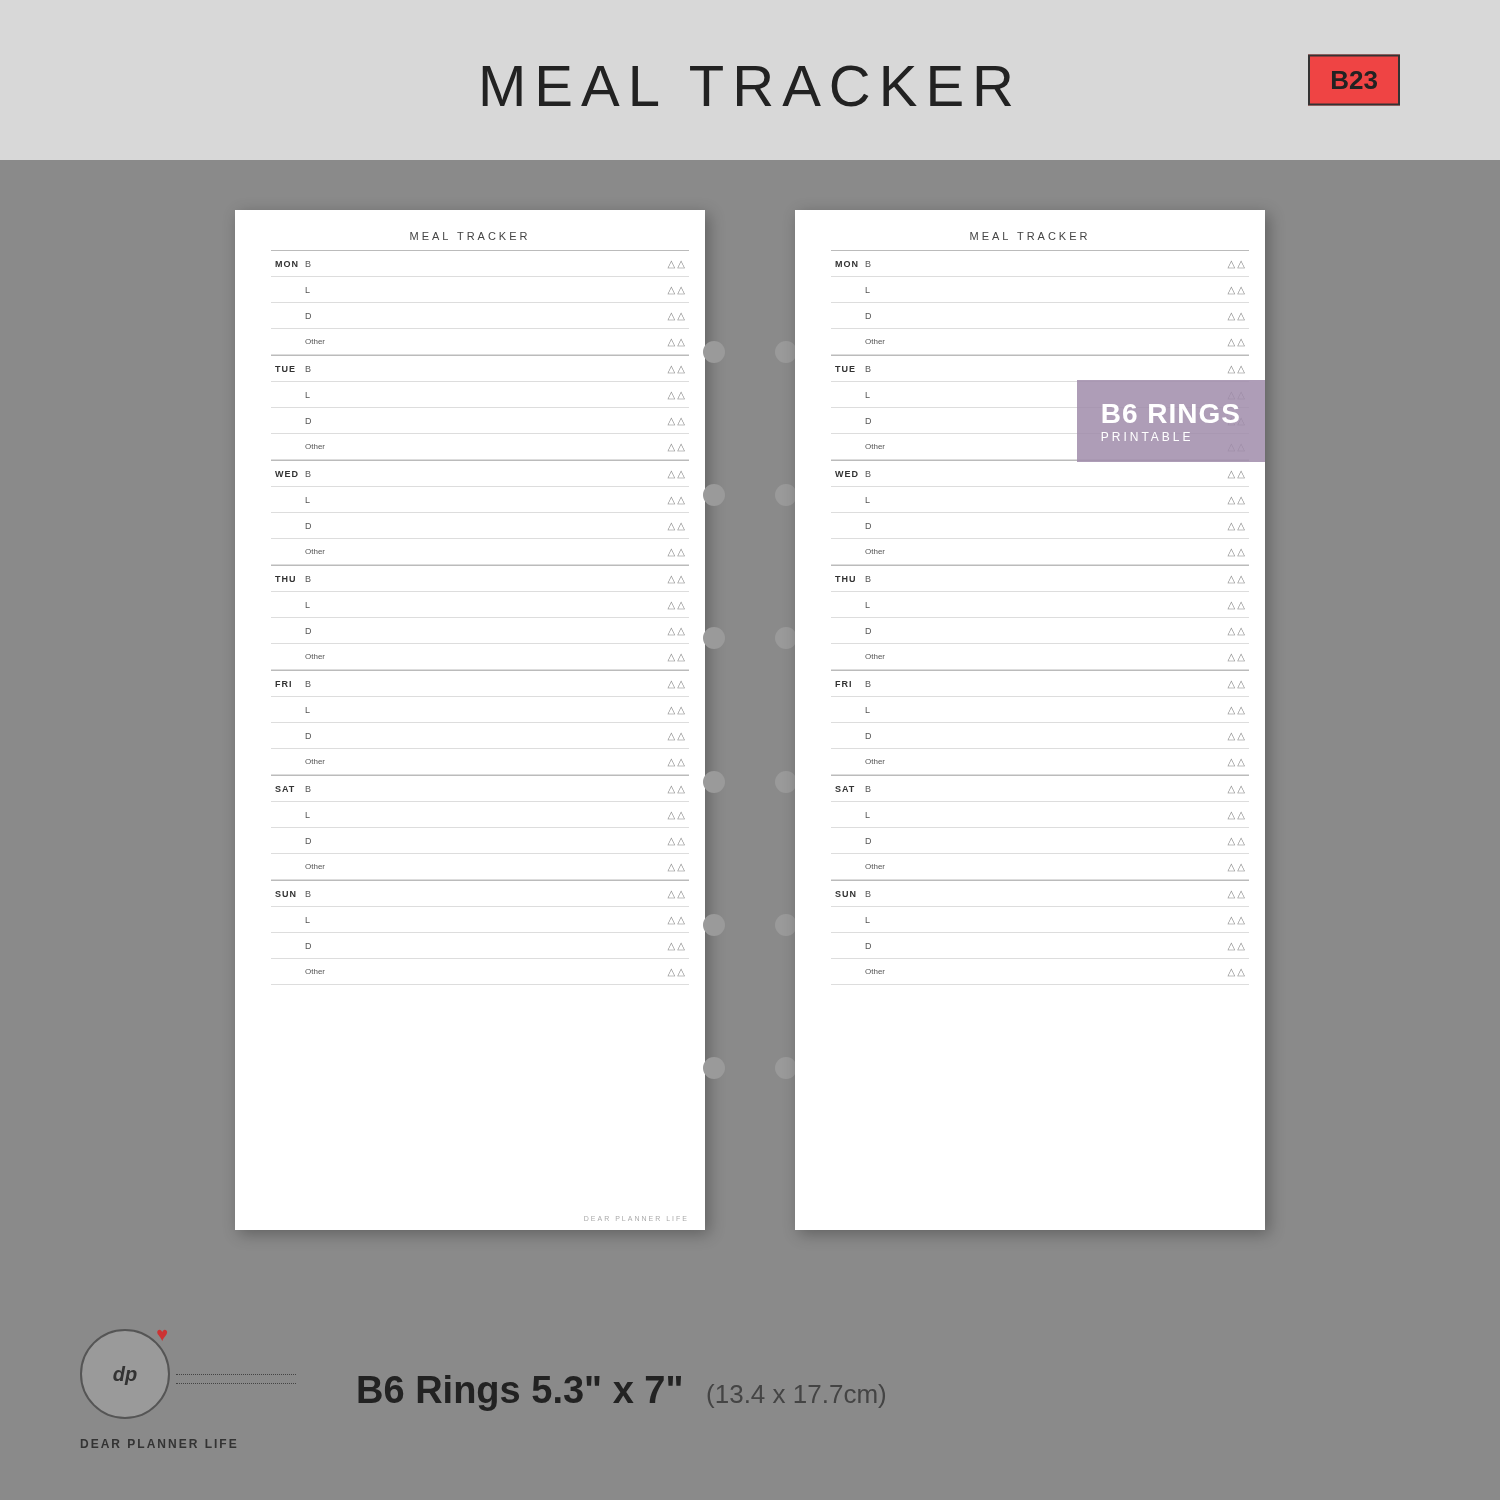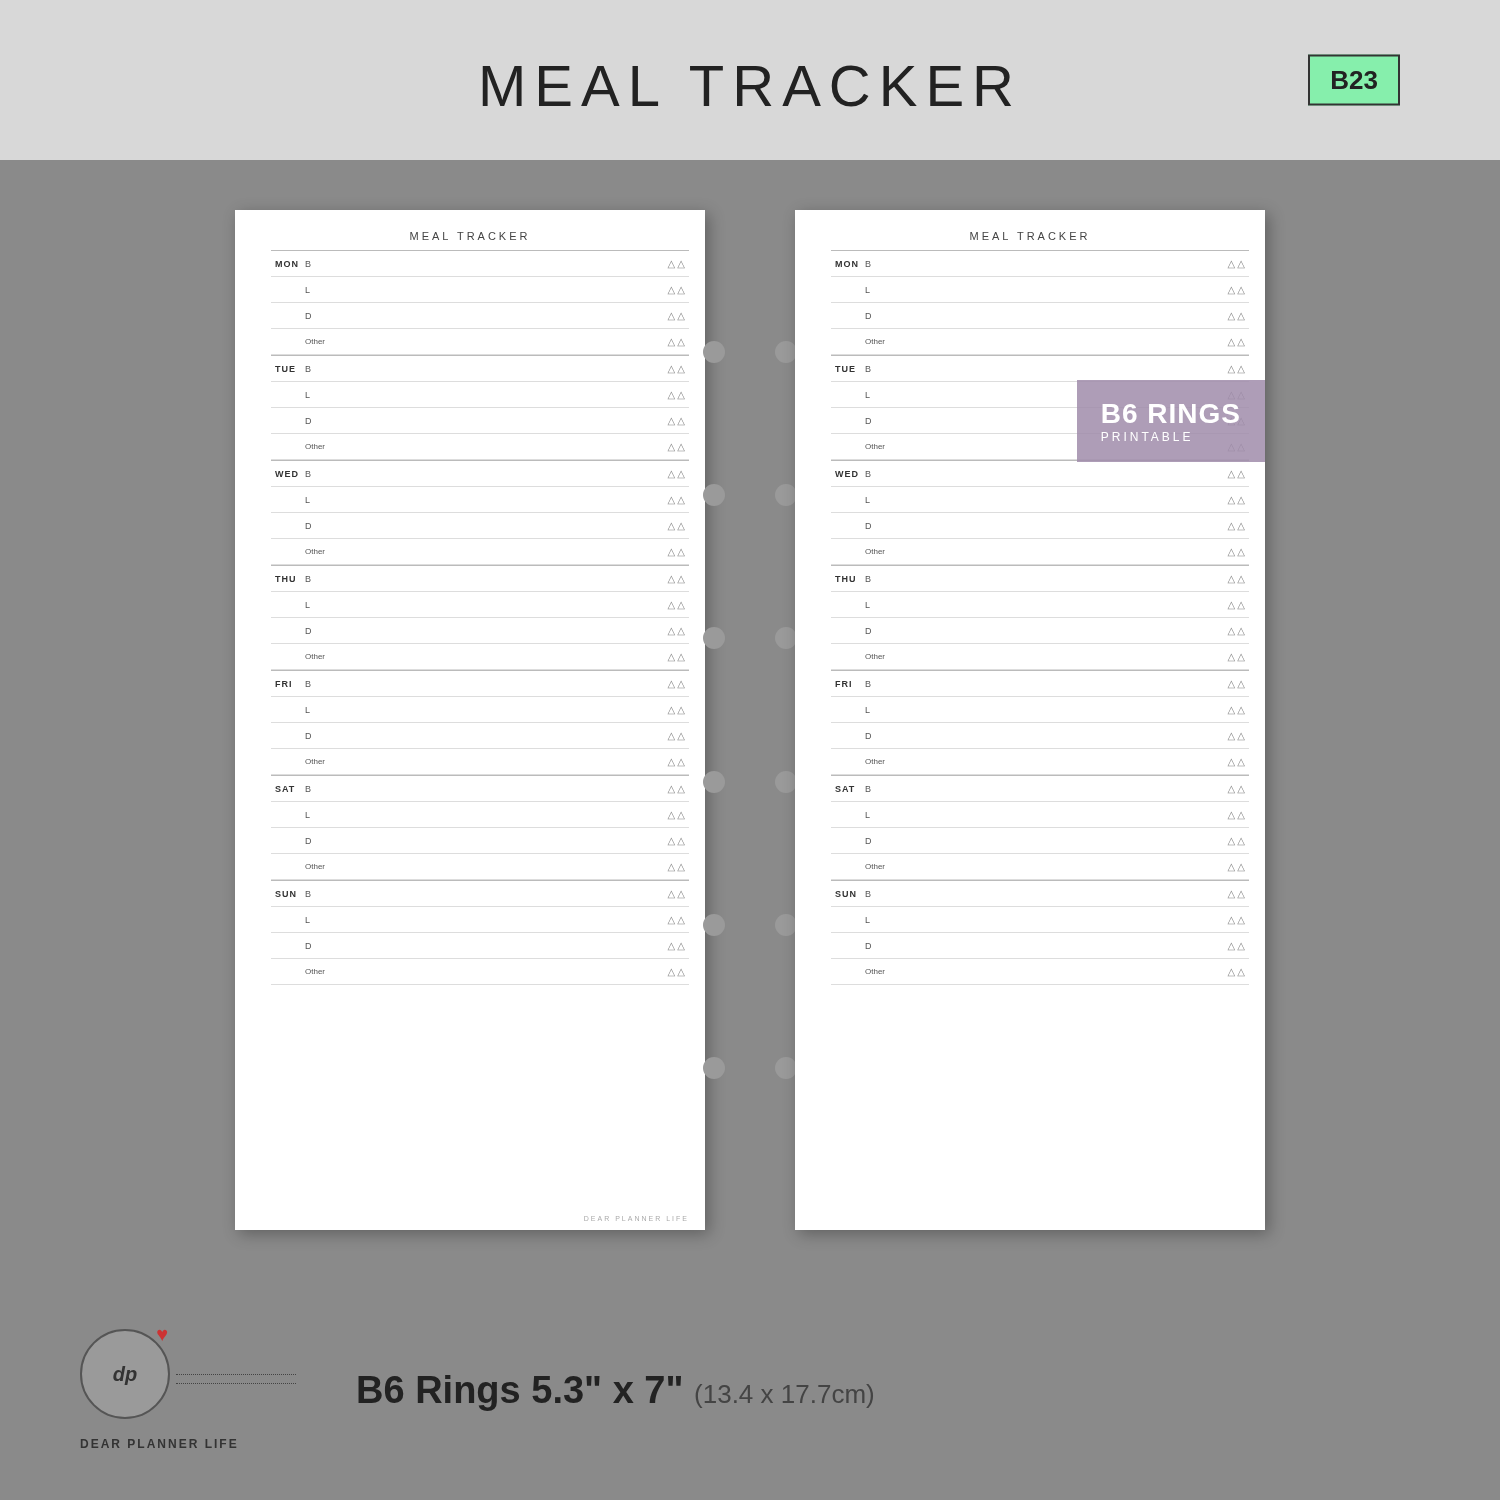--- a/index.html
+++ b/index.html
@@ -28,21 +28,21 @@
       letter-spacing: 8px;
       color: #222;
       text-align: center;
     }
 
     .badge {
       position: absolute;
       right: 100px;
       top: 50%;
       transform: translateY(-50%);
-      background: #86efac;
+      background: #ef4444;
       border: 2px solid #333;
       padding: 8px 20px;
       font-size: 26px;
       font-weight: bold;
       color: #222;
     }
 
     .content-area {
       background: #8a8a8a;
       padding: 40px 60px 40px 60px;
@@ -848,16 +848,16 @@
       <div style="display:flex;flex-direction:column;margin-left:6px;margin-bottom:-10px;">
         <div style="width:120px;border-top:1.5px dotted #444;margin-bottom:8px;"></div>
         <div style="width:120px;border-top:1.5px dotted #444;"></div>
       </div>
     </div>
     <div class="logo-brand" style="margin-top:8px;font-size:12px;letter-spacing:2px;color:#333;">DEAR PLANNER LIFE</div>
   </div>
   <div class="size-info">
     <span class="size-title">
       <span>B6 Rings 5.3" x 7"</span>
-      <span class="size-sub" style="font-size:26px;margin-left:0;text-align:center;">(13.4 x 17.7cm)</span>
+      <span class="size-sub" style="font-size:26px;margin-left:12px;text-align:center;">(13.4 x 17.7cm)</span>
     </span>
   </div>
 </div>
 
 </body></html>

